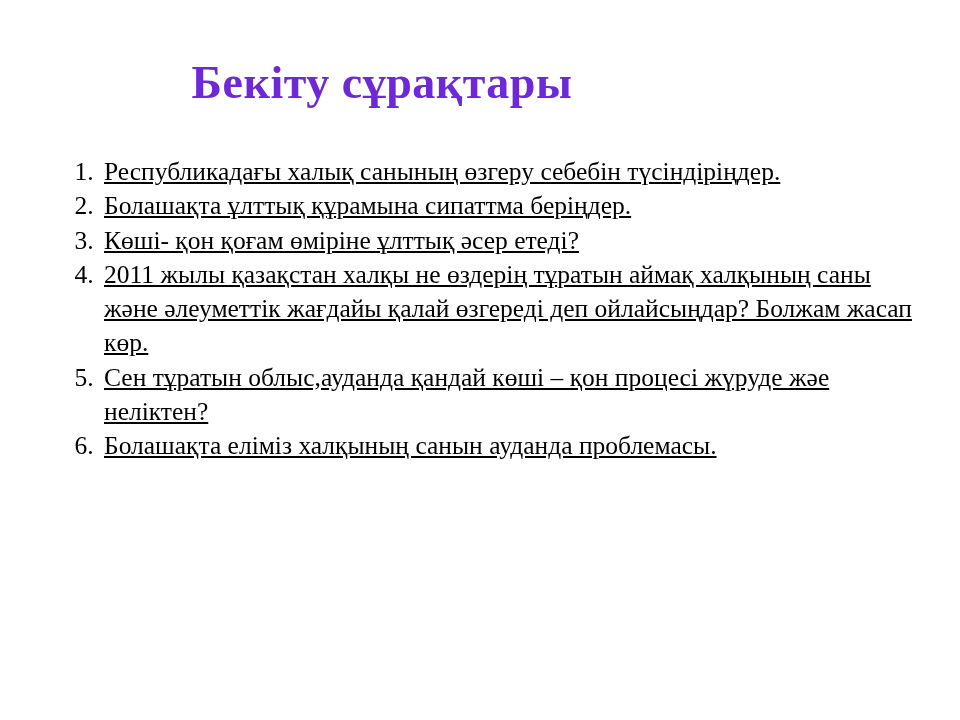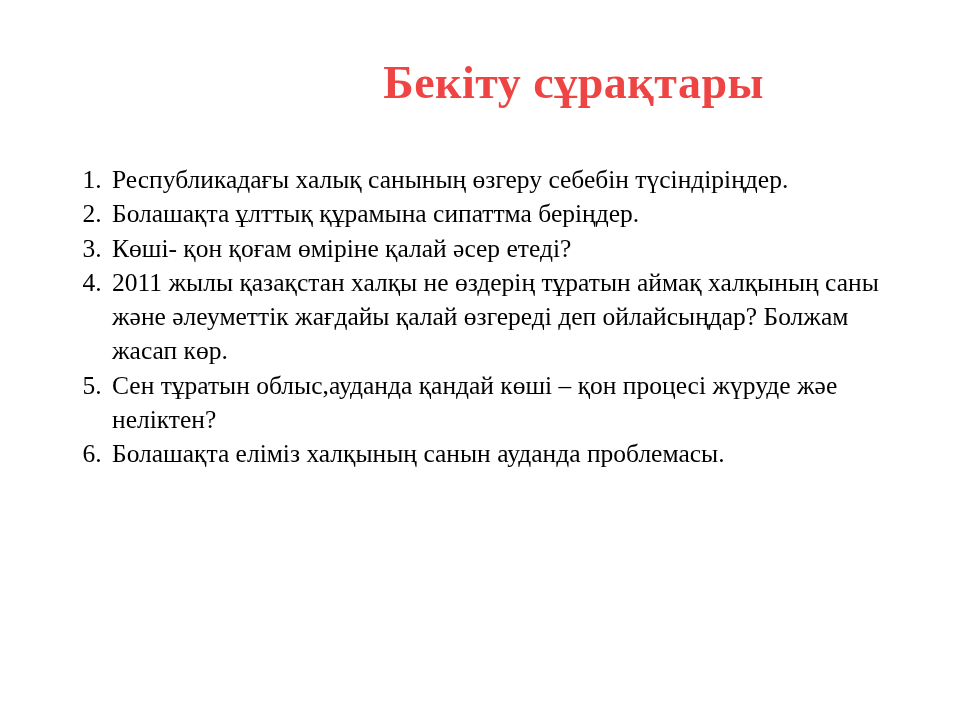--- a/index.html
+++ b/index.html
@@ -17,58 +17,59 @@
     position: relative;
     width: 960px;
     height: 720px;
     box-sizing: border-box;
   }
   .slide-title {
     position: absolute;
     top: 58px;
     left: 0;
     width: 764px;
-    text-align: right;
+    text-align: center;
     font-family: "Liberation Serif", serif;
     font-size: 46px;
     font-weight: bold;
-    color: #ef4444;
+    color: #6d28d9;
     letter-spacing: 0.5px;
     line-height: 1.1;
   }
   .content {
     position: absolute;
     top: 155px;
     left: 62px;
     width: 850px;
   }
   ol.qlist {
-    margin: 8px;
+    margin: 0;
     padding: 0 0 0 38px;
     list-style-position: outside;
     list-style-type: decimal;
+    text-decoration: underline;
   }
   ol.qlist li {
     font-family: "Liberation Serif", serif;
     font-size: 25.5px;
     color: #000000;
     line-height: 1.345;
     margin: 0;
     padding: 0 0 0 4px;
     text-align: left;
   }
 </style>
 </head>
 <body>
 
 <div class="slide">
   <div class="slide-title">Бекіту сұрақтары</div>
   <div class="content">
     <ol class="qlist">
       <li>Республикадағы халық санының өзгеру себебін түсіндіріңдер.</li>
       <li>Болашақта ұлттық құрамына сипаттма беріңдер.</li>
-      <li>Көші- қон қоғам өміріне қалай әсер етеді?</li>
+      <li>Көші- қон қоғам өміріне ұлттық әсер етеді?</li>
       <li>2011 жылы қазақстан халқы не өздерің тұратын аймақ халқының саны және әлеуметтік жағдайы қалай өзгереді деп ойлайсыңдар? Болжам жасап көр.</li>
       <li>Сен тұратын облыс,ауданда қандай көші – қон процесі жүруде жәе неліктен?</li>
       <li>Болашақта еліміз халқының санын ауданда проблемасы.</li>
     </ol>
   </div>
 </div>
 
 </body></html>

